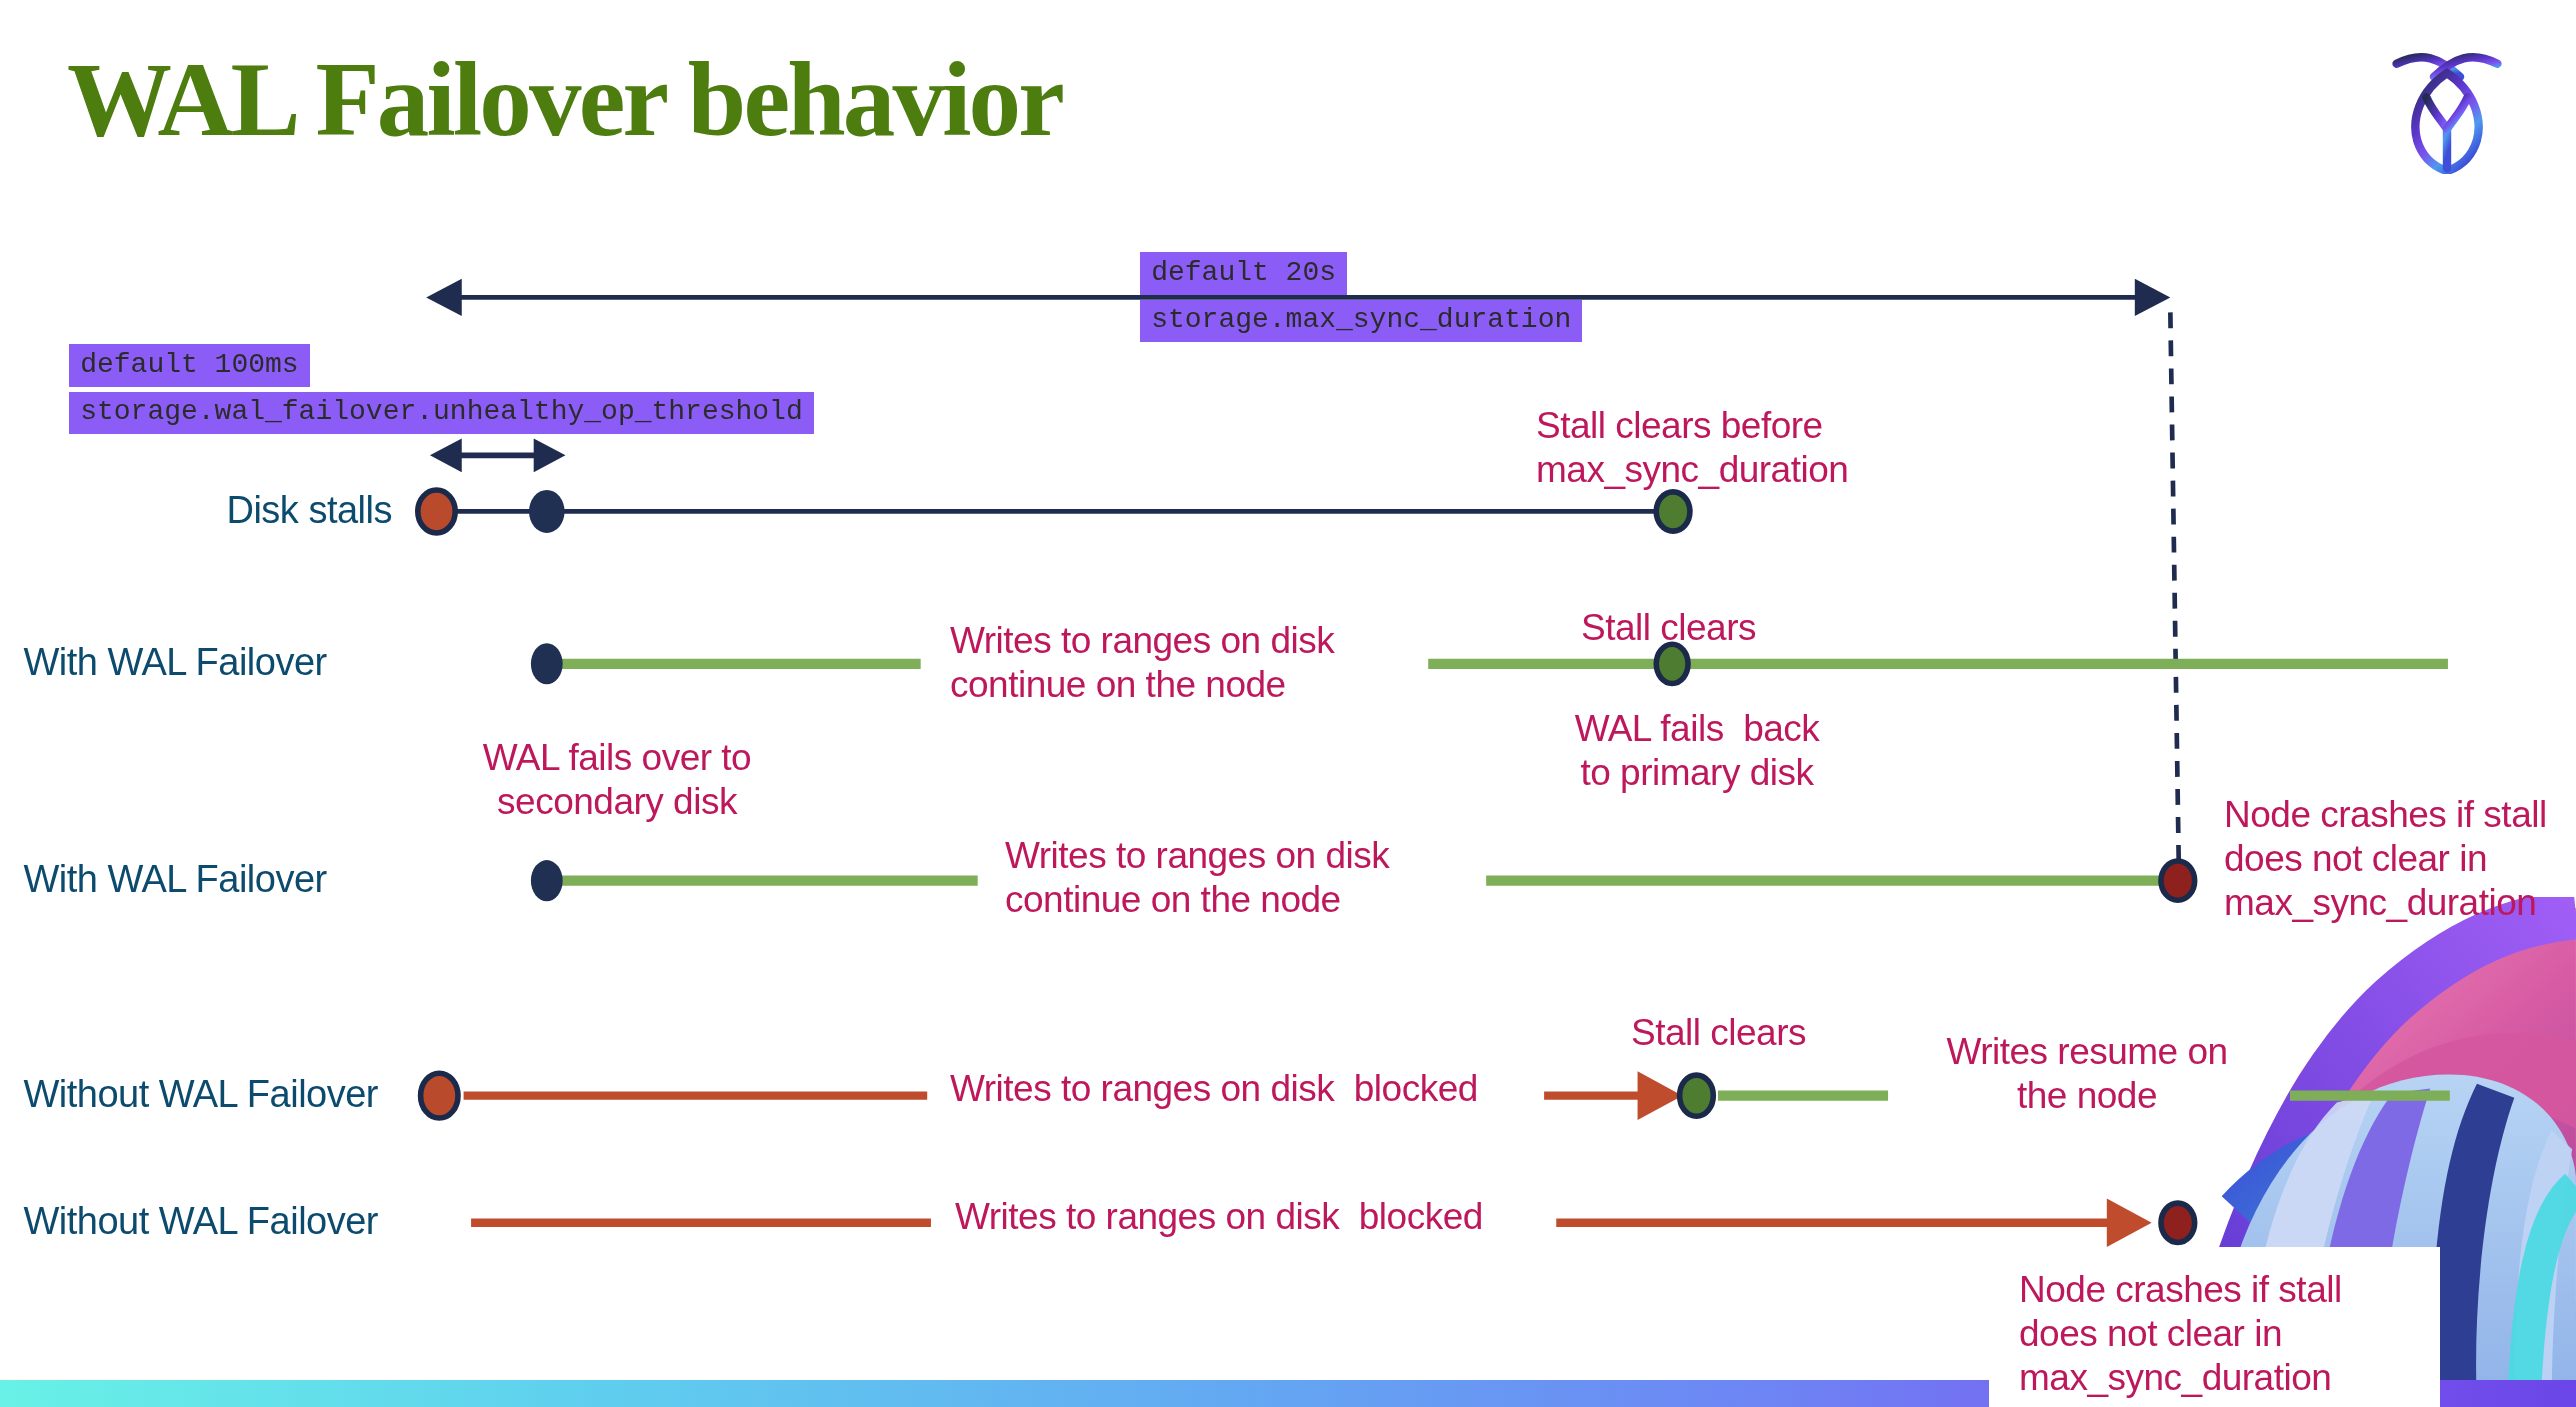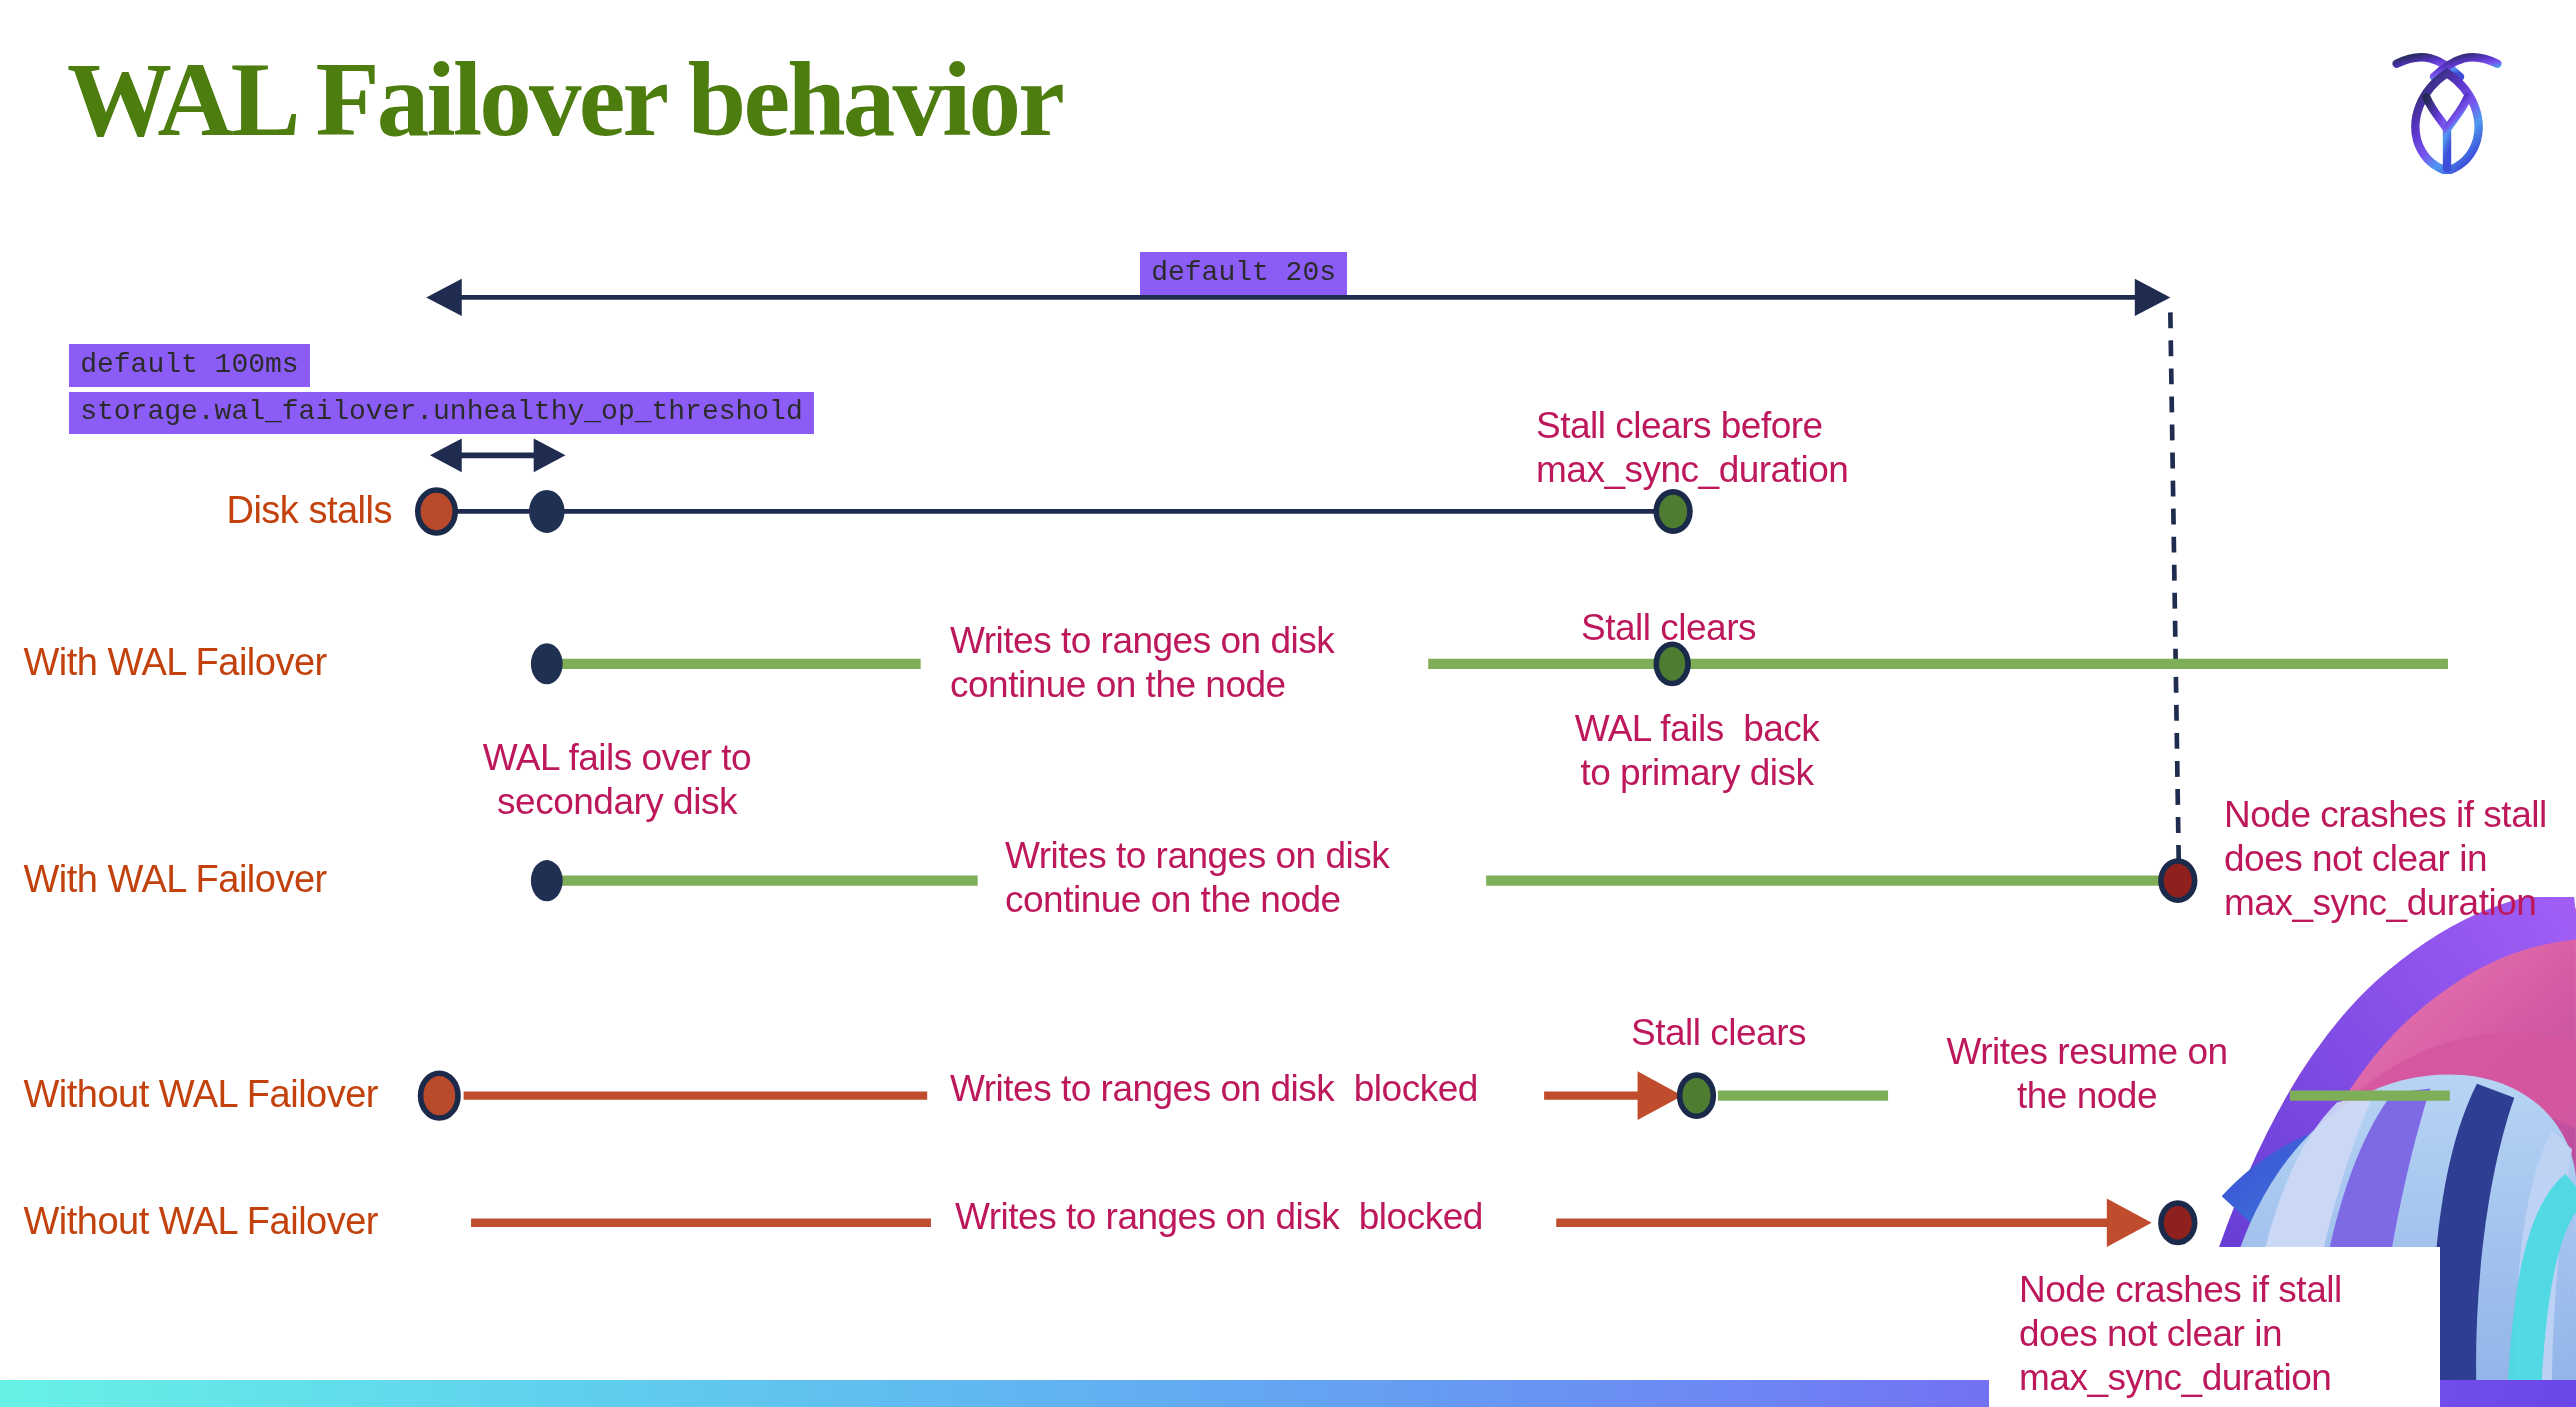--- a/index.html
+++ b/index.html
@@ -6,21 +6,21 @@
   .slide{
     position:relative;width:2576px;height:1408px;background:#ffffff;
     overflow:hidden;font-family:"Liberation Sans",sans-serif;color:#131313;
   }
   .abs{position:absolute;}
   .title{
     font-size:105px;font-weight:700;letter-spacing:-2.8px;color:#4d7c0f;
     font-family:Liberation Serif, serif;z-index:4;
   }
   .rowlabel{
-    font-size:38px;letter-spacing:-0.5px;color:#c2410c;z-index:4;white-space:pre;
+    font-size:38px;letter-spacing:-0.5px;color:#0c4a6e;z-index:4;white-space:pre;
   }
   .ann{
     font-size:37px;letter-spacing:-0.5px;line-height:44px;color:#be185d;
     white-space:pre-wrap;z-index:4;
   }
   .center{text-align:center;}
   .right{text-align:right;}
   .code{
     font-family:"Liberation Mono",monospace;font-size:28px;color:#2b2b2b;
     z-index:4;line-height:1;
@@ -160,20 +160,21 @@
       <path d="M6,22 C34,8 52,16 74,36"></path>
       <path d="M114,22 C86,8 68,16 46,36"></path>
       <path d="M60,32 C90,52 98,82 92,104 C86,124 72,133 60,137 C48,133 34,124 28,104 C22,82 30,52 60,32 Z"></path>
       <path d="M60,134 L60,92 C52,80 44,72 38,58"></path>
       <path d="M60,92 C68,80 76,72 82,58"></path>
     </g>
   </svg>
 
   <div class="abs code" style="left:1140px;top:252px;">
     <span class="ln">default 20s</span>
+    <span class="ln">storage.max_sync_duration</span>
   </div>
   <div class="abs code" style="left:37px;top:344px;margin-left:32px;">
     <span class="ln">default 100ms</span>
     <span class="ln">storage.wal_failover.unhealthy_op_threshold</span>
   </div>
 
   <div class="abs rowlabel right" style="left:168px;top:489px;width:224px;">Disk stalls</div>
   <div class="abs rowlabel" style="left:23.4px;top:641px;">With WAL Failover</div>
   <div class="abs rowlabel" style="left:23.4px;top:858px;">With WAL Failover</div>
   <div class="abs rowlabel" style="left:23.4px;top:1073px;">Without WAL Failover</div>

